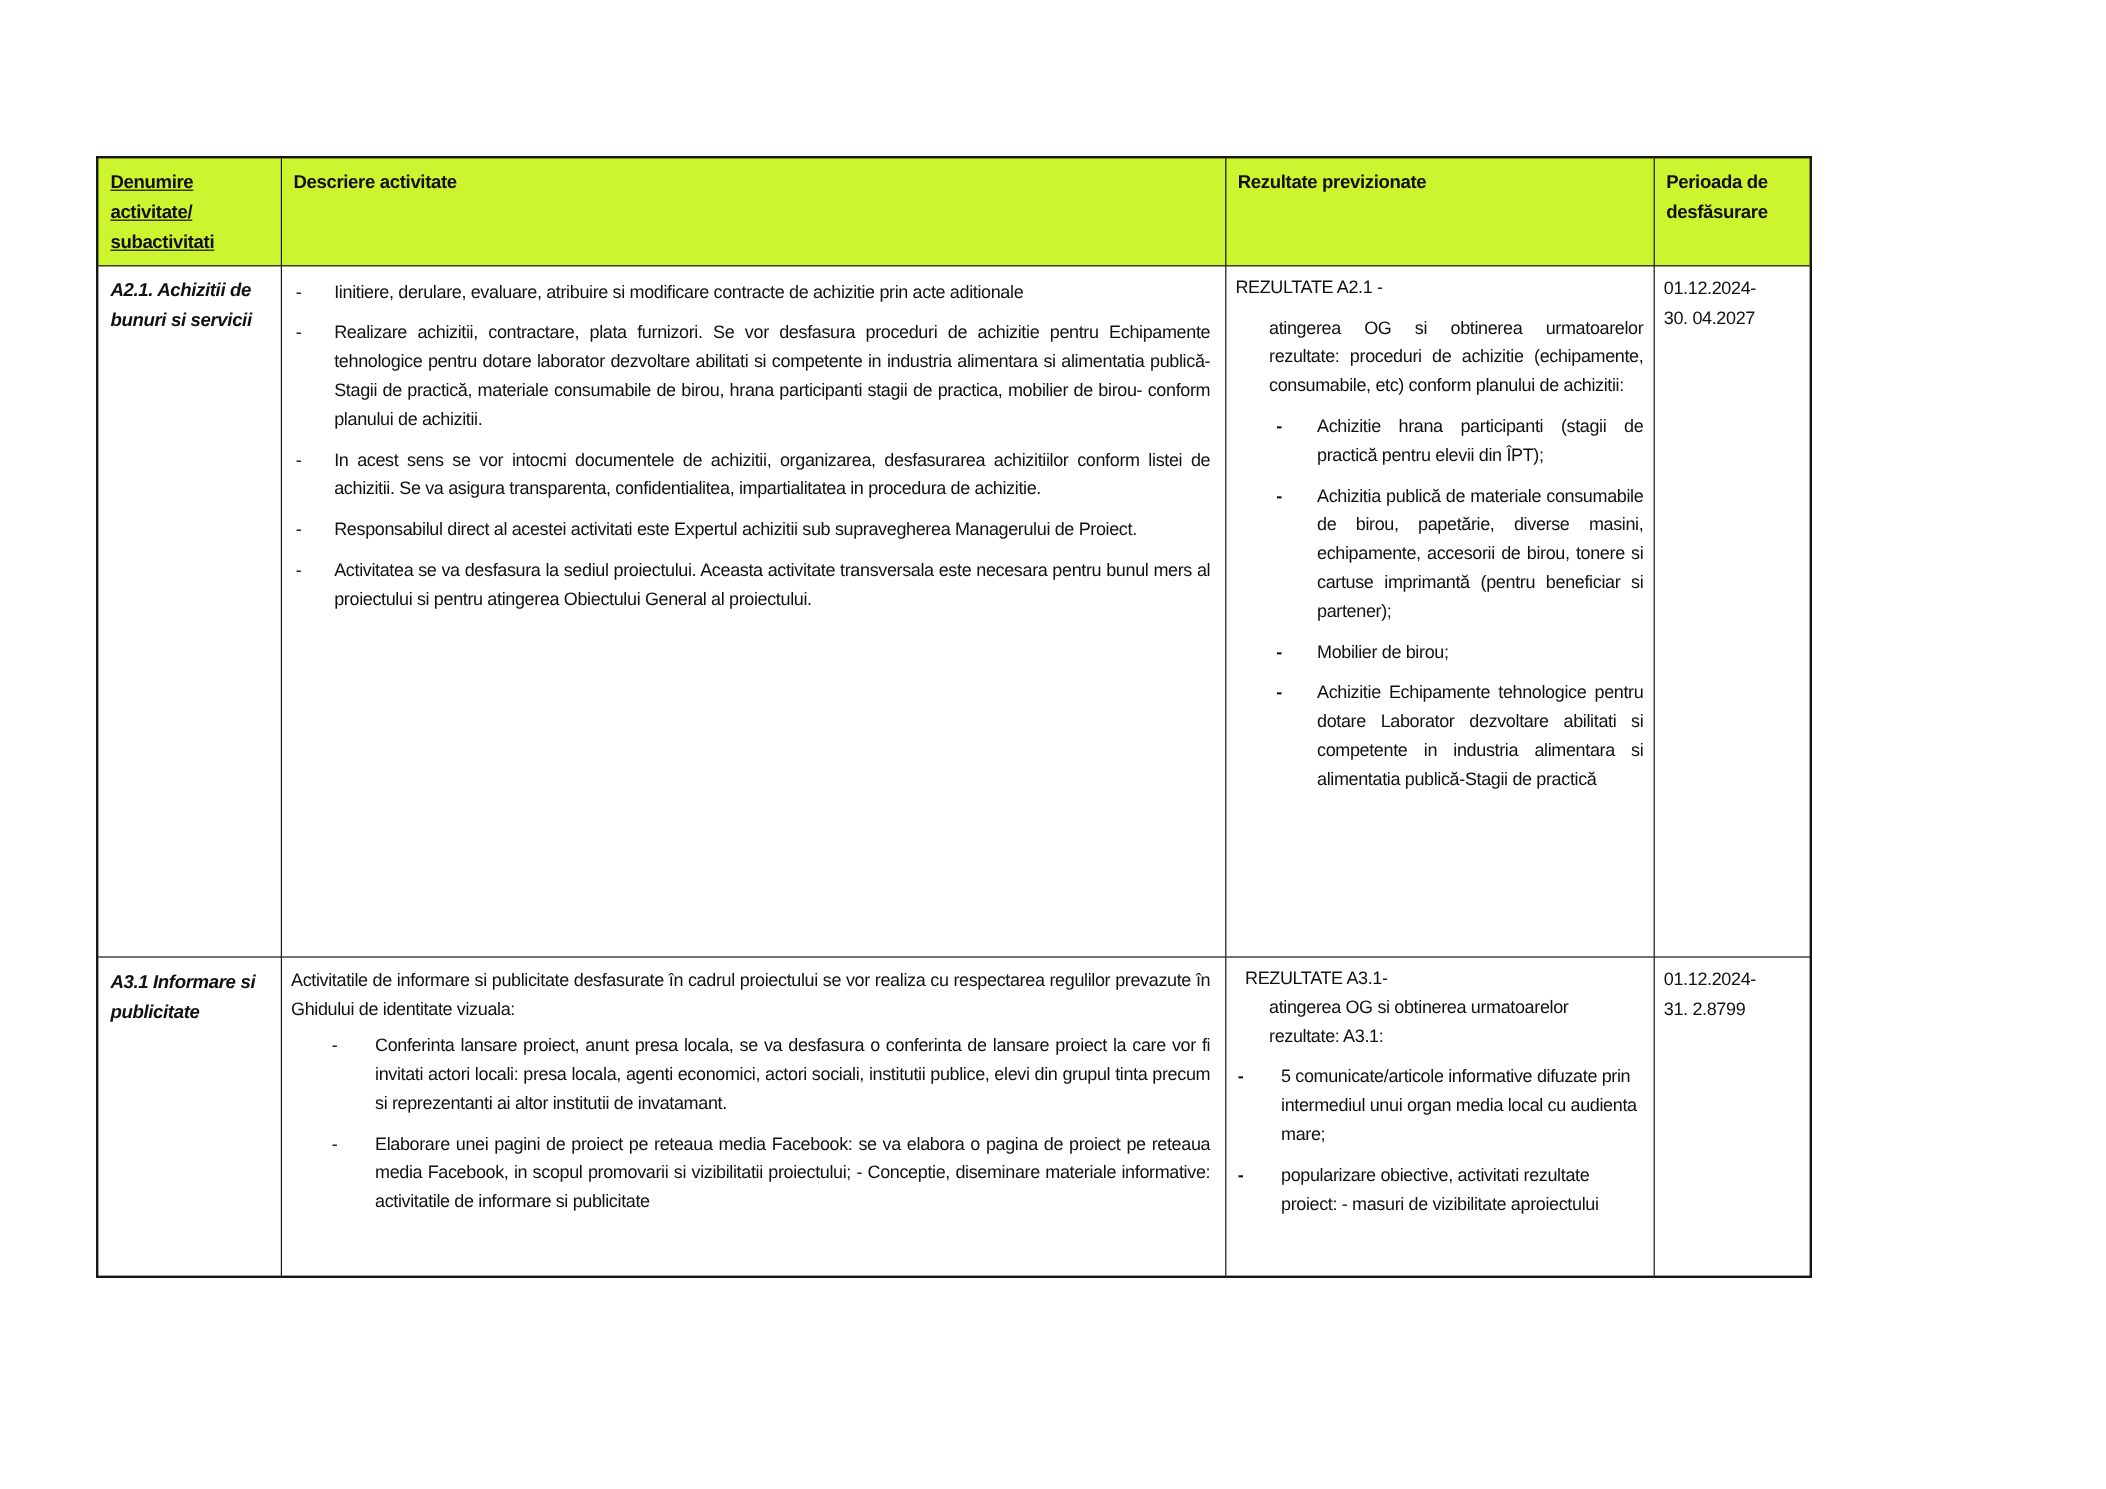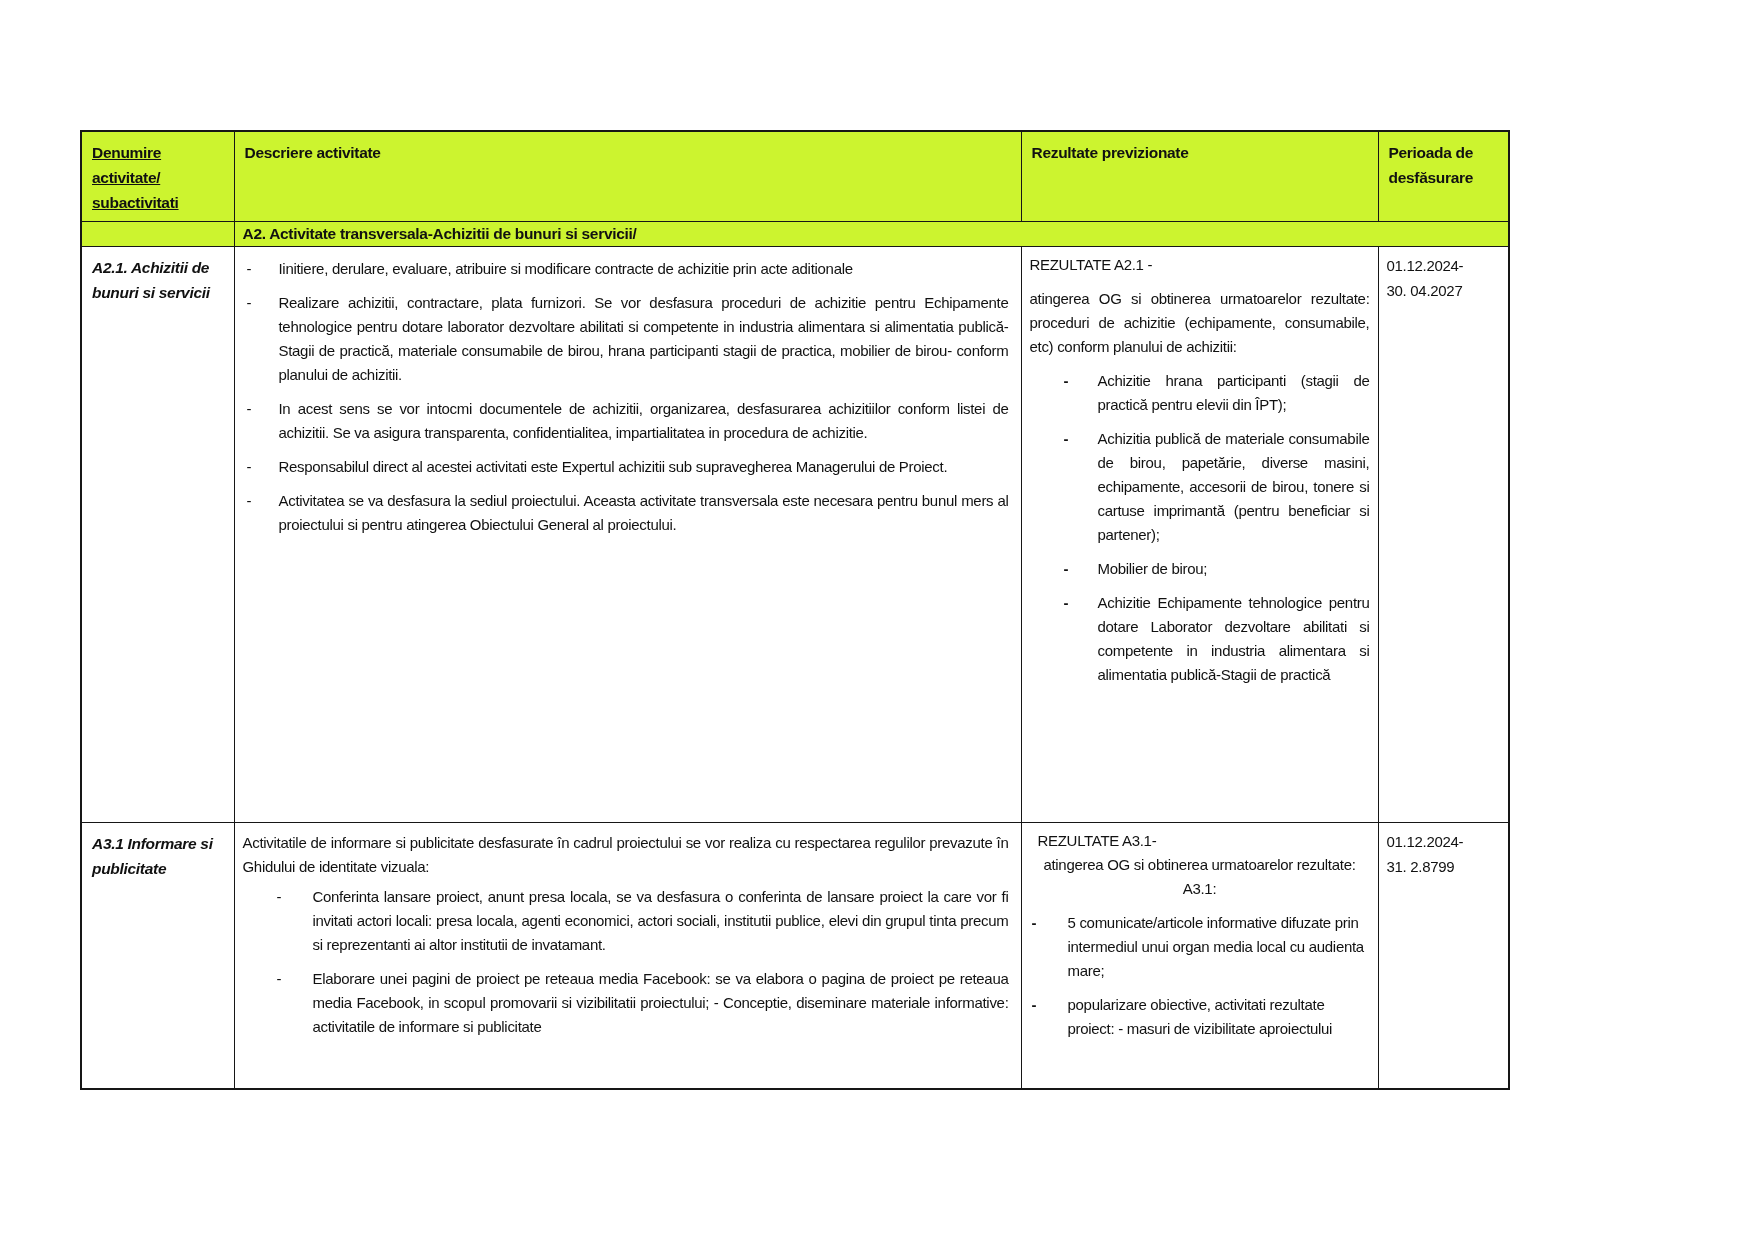--- a/index.html
+++ b/index.html
@@ -46,22 +46,22 @@
   .bullet { display: flex; margin: 6px 0 10px 0; }
   .bullet .dash { flex: none; width: 32px; padding-left: 8px; }
   .bullet .txt { flex: 1; text-align: justify; padding-right: 6px; }
   .desc-intro { text-align: justify; padding: 4px 6px 0 4px; }
   .bullet.indent2 .dash { width: 36px; padding-left: 38px; box-sizing: content-box; }
 
   
   .res-cell { padding: 6px 8px 4px 8px; }
   .res-title { margin-bottom: 10px; }
   .res-title.pad { padding-left: 8px; margin-bottom: 0; }
-  .res-intro { text-align: justify; margin-bottom: 6px; }
-  .res-intro.left { text-align: center; }
+  .res-intro { text-align: justify; margin-bottom: 6px; margin-left: 28px; }
+  .res-intro.left { text-align: left; }
   .res-bullet { display: flex; margin: 10px 0 10px 30px; }
   .res-bullet .dash { flex: none; width: 34px; padding-left: 4px; font-weight: bold; }
   .res-bullet .txt { flex: 1; text-align: justify; }
   .res-bullet.flat { margin-left: 0; }
   .res-bullet.flat .dash { width: 36px; padding-left: 2px; }
   .res-bullet.flat .txt { text-align: left; }
 
   
   .period-cell { padding: 6px 4px 0 8px; line-height: 25px; }
 
@@ -89,26 +89,20 @@
         <div class="head-cell">Descriere activitate</div>
       </td>
       <td>
         <div class="head-cell">Rezultate previzionate</div>
       </td>
       <td>
         <div class="head-cell">Perioada de desfăsurare</div>
       </td>
     </tr>
 
-    <tr class="section-row">
-      <td></td>
-      <td colspan="3">
-        <div class="section-label">A2. Activitate transversala-Achizitii de bunuri si servicii/</div>
-      </td>
-    </tr>
 
     <tr class="row-a21">
       <td>
         <div class="name-cell">A2.1. Achizitii de bunuri si servicii</div>
       </td>
       <td class="desc-cell">
         <div class="bullet">
           <span class="dash">-</span>
           <span class="txt">Iinitiere, derulare, evaluare, atribuire si modificare contracte de achizitie prin acte aditionale</span>
         </div>

